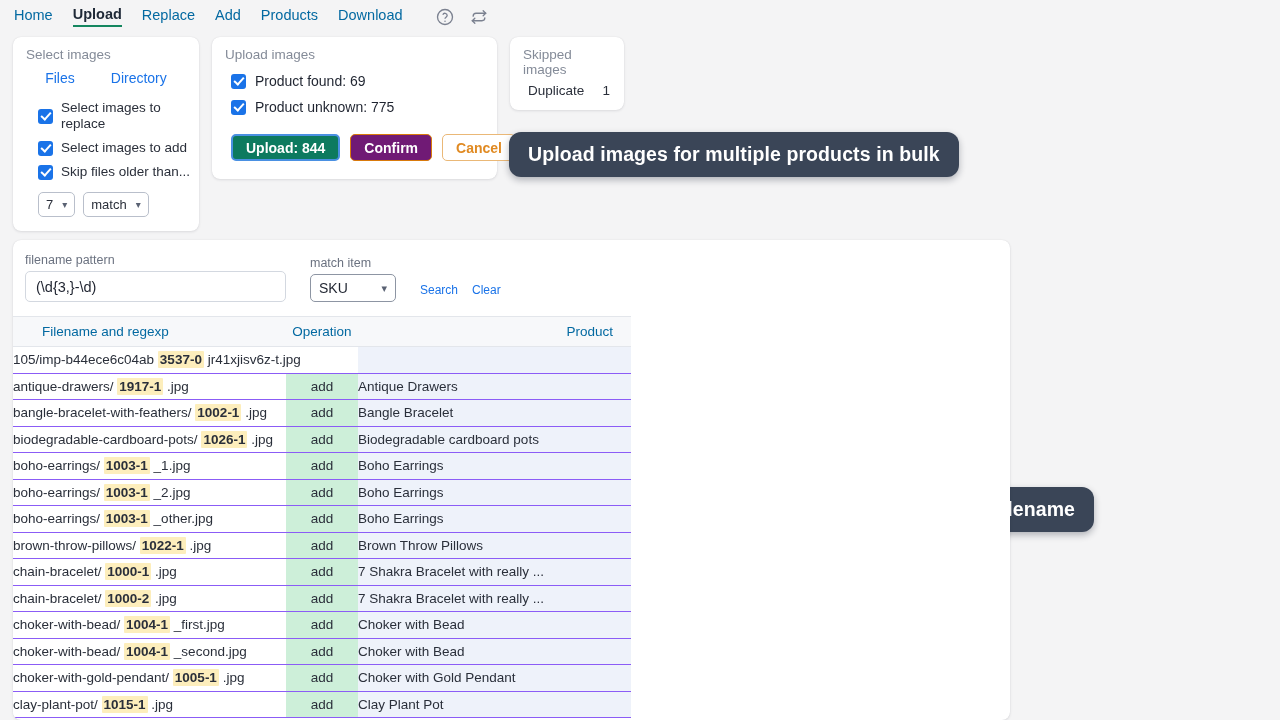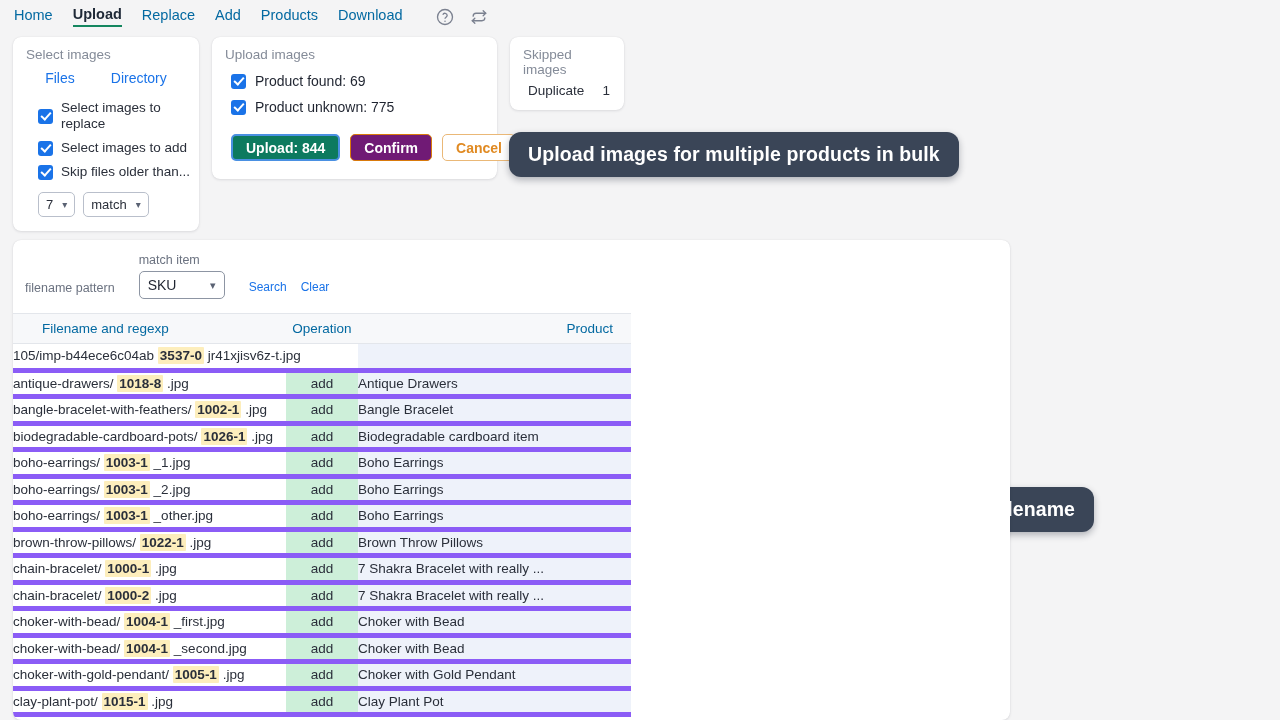--- a/index.html
+++ b/index.html
@@ -158,21 +158,21 @@
     background: #f7f8fa;
     font-size: 13.5px; font-weight: normal; color: #0369a1;
     padding: 7px 0 7px 0; text-align: left;
     border-bottom: 1px solid #e3e6eb; border-top: 1px solid #e3e6eb;
   }
   #results-table th.c-file { padding-left: 29px; }
   #results-table th.c-op   { text-align: center; width: 72px; }
   #results-table th.c-prod { text-align: right; padding-right: 18px; }
   #results-table td {
     font-size: 13.5px; color: #2a2f3a;
-    padding: 3px 0; border-bottom: 5px solid #8b5cf6;
+    padding: 3px 0; border-bottom: 1px solid #8b5cf6;
     height: 26.5px;
   }
   td.c-file { padding-left: 29px; background: #fff; white-space: nowrap; }
   td.c-op   { text-align: center; width: 72px; background: #cdefd9; color: #27354a; }
   td.c-op.empty { background: #fff; border-bottom-color: #eceef2; }
   td.c-prod { background: #eef2fa; padding-left: 13px; white-space: nowrap; overflow: hidden; text-overflow: ellipsis; }
   .hl { background: #fdeebc; font-weight: bold; padding: 1px 2px; border-radius: 1px; }
   .pre, .post { color: #2a2f3a; }
 </style>
 </head>
@@ -269,20 +269,21 @@
 </div>
 
 <div class="callout" id="callout-upload-bulk">Upload images for multiple products in bulk</div>
 <div class="callout" id="callout-match-sku">Match image to product by SKU in filename</div>
 
 <div id="search-card">
 
   <div class="search-bar">
     <div class="field-group">
       <span class="field-label">filename pattern</span>
+      <input id="filename-pattern-input" type="text" value="(\d{3,}-\d)" style="">
     </div>
 
     <div class="field-group">
       <span class="field-label">match item</span>
       <span class="sel-wrap">
         <select id="match-item-select"><option value="SKU">SKU</option></select>
         <span class="caret">▾</span>
       </span>
     </div>
 
@@ -298,33 +299,33 @@
         <th class="c-prod">Product</th>
       </tr>
     </thead>
     <tbody id="results-body">
         <tr>
           <td class="c-file"><span class="pre">105/imp-b44ece6c04ab </span><span class="hl">3537-0</span><span class="post"> jr41xjisv6z-t.jpg</span></td>
           <td class="c-op empty"></td>
           <td class="c-prod"></td>
         </tr>
         <tr>
-          <td class="c-file"><span class="pre">antique-drawers/ </span><span class="hl">1018-8</span><span class="post"> .jpg</span></td>
+          <td class="c-file"><span class="pre">antique-drawers/ </span><span class="hl">1917-1</span><span class="post"> .jpg</span></td>
           <td class="c-op">add</td>
           <td class="c-prod">Antique Drawers</td>
         </tr>
         <tr>
           <td class="c-file"><span class="pre">bangle-bracelet-with-feathers/ </span><span class="hl">1002-1</span><span class="post"> .jpg</span></td>
           <td class="c-op">add</td>
           <td class="c-prod">Bangle Bracelet</td>
         </tr>
         <tr>
           <td class="c-file"><span class="pre">biodegradable-cardboard-pots/ </span><span class="hl">1026-1</span><span class="post"> .jpg</span></td>
           <td class="c-op">add</td>
-          <td class="c-prod">Biodegradable cardboard item</td>
+          <td class="c-prod">Biodegradable cardboard pots</td>
         </tr>
         <tr>
           <td class="c-file"><span class="pre">boho-earrings/ </span><span class="hl">1003-1</span><span class="post"> _1.jpg</span></td>
           <td class="c-op">add</td>
           <td class="c-prod">Boho Earrings</td>
         </tr>
         <tr>
           <td class="c-file"><span class="pre">boho-earrings/ </span><span class="hl">1003-1</span><span class="post"> _2.jpg</span></td>
           <td class="c-op">add</td>
           <td class="c-prod">Boho Earrings</td>

